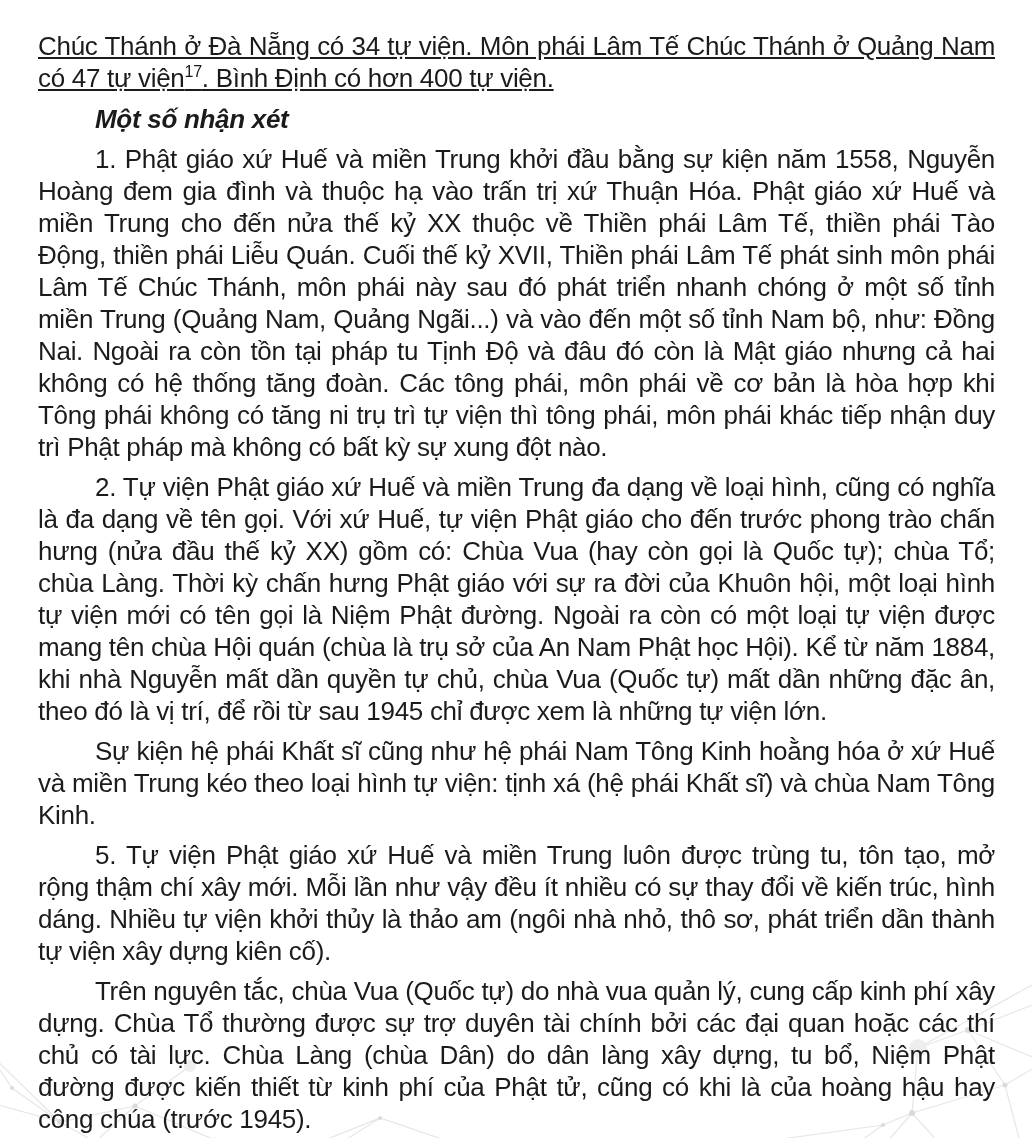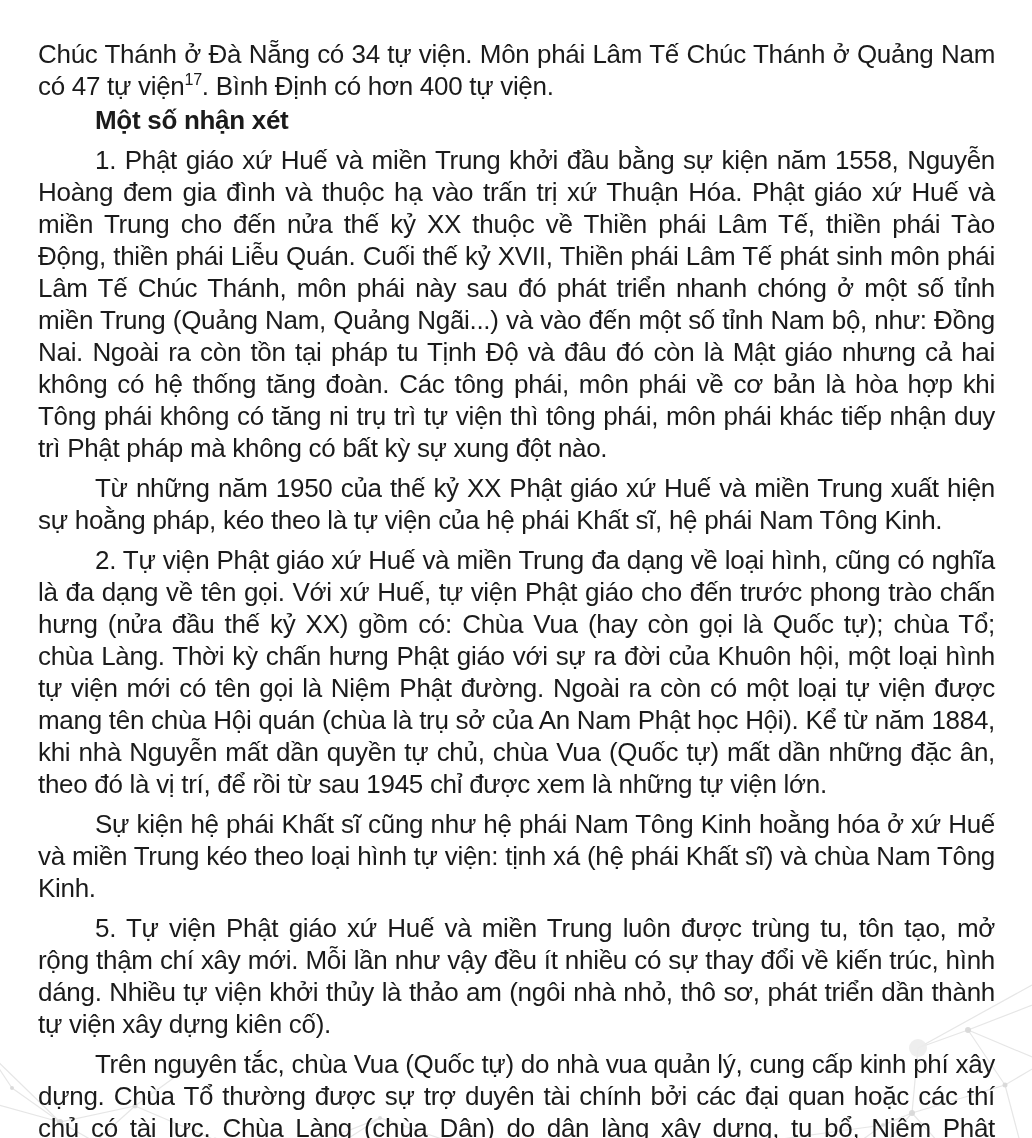--- a/index.html
+++ b/index.html
@@ -28,28 +28,30 @@
   }
   .body-par {
     margin: 8px 0 0 0;
     font-size: 26px;
     line-height: 32px;
     letter-spacing: -0.3px;
     text-align: justify;
     text-indent: 57px;
   }
   .body-par.no-indent {
-    margin-top: 16px;
+    margin-top: 8px;
     text-indent: 0;
+    text-decoration: underline;
   }
   .section-heading {
-    margin: 2px 0 0 57px;
+    margin: 9px 0 0 57px;
     font-size: 26px;
     line-height: 32px;
     font-weight: bold;
+    font-style: italic;
     letter-spacing: -0.3px;
   }
   sup.fnref {
     font-size: 62%;
     line-height: 0;
     vertical-align: super;
   }
 </style>
 </head>
 <body>
@@ -86,21 +88,20 @@
   </svg>
 
   <div class="content">
 
     <p class="body-par no-indent"><span>Chúc Thánh ở Đà Nẵng có 34 tự viện. Môn phái Lâm Tế Chúc Thánh ở Quảng Nam có 47 tự viện</span><sup class="fnref">17</sup><span>. Bình Định có hơn 400 tự viện.</span></p>
 
     <h3 class="section-heading">Một số nhận xét</h3>
 
     <p class="body-par">1. Phật giáo xứ Huế và miền Trung khởi đầu bằng sự kiện năm 1558, Nguyễn Hoàng đem gia đình và thuộc hạ vào trấn trị xứ Thuận Hóa. Phật giáo xứ Huế và miền Trung cho đến nửa thế kỷ XX thuộc về Thiền phái Lâm Tế, thiền phái Tào Động, thiền phái Liễu Quán. Cuối thế kỷ XVII, Thiền phái Lâm Tế phát sinh môn phái Lâm Tế Chúc Thánh, môn phái này sau đó phát triển nhanh chóng ở một số tỉnh miền Trung (Quảng Nam, Quảng Ngãi...) và vào đến một số tỉnh Nam bộ, như: Đồng Nai. Ngoài ra còn tồn tại pháp tu Tịnh Độ và đâu đó còn là Mật giáo nhưng cả hai không có hệ thống tăng đoàn. Các tông phái, môn phái về cơ bản là hòa hợp khi Tông phái không có tăng ni trụ trì tự viện thì tông phái, môn phái khác tiếp nhận duy trì Phật pháp mà không có bất kỳ sự xung đột nào.</p>
 
-    <p class="body-par">Từ những năm 1950 của thế kỷ XX Phật giáo xứ Huế và miền Trung xuất hiện sự hoằng pháp, kéo theo là tự viện của hệ phái Khất sĩ, hệ phái Nam Tông Kinh.</p>
 
     <p class="body-par">2. Tự viện Phật giáo xứ Huế và miền Trung đa dạng về loại hình, cũng có nghĩa là đa dạng về tên gọi. Với xứ Huế, tự viện Phật giáo cho đến trước phong trào chấn hưng (nửa đầu thế kỷ XX) gồm có: Chùa Vua (hay còn gọi là Quốc tự); chùa Tổ; chùa Làng. Thời kỳ chấn hưng Phật giáo với sự ra đời của Khuôn hội, một loại hình tự viện mới có tên gọi là Niệm Phật đường. Ngoài ra còn có một loại tự viện được mang tên chùa Hội quán (chùa là trụ sở của An Nam Phật học Hội). Kể từ năm 1884, khi nhà Nguyễn mất dần quyền tự chủ, chùa Vua (Quốc tự) mất dần những đặc ân, theo đó là vị trí, để rồi từ sau 1945 chỉ được xem là những tự viện lớn.</p>
 
     <p class="body-par">Sự kiện hệ phái Khất sĩ cũng như hệ phái Nam Tông Kinh hoằng hóa ở xứ Huế và miền Trung kéo theo loại hình tự viện: tịnh xá (hệ phái Khất sĩ) và chùa Nam Tông Kinh.</p>
 
     <p class="body-par">5. Tự viện Phật giáo xứ Huế và miền Trung luôn được trùng tu, tôn tạo, mở rộng thậm chí xây mới. Mỗi lần như vậy đều ít nhiều có sự thay đổi về kiến trúc, hình dáng. Nhiều tự viện khởi thủy là thảo am (ngôi nhà nhỏ, thô sơ, phát triển dần thành tự viện xây dựng kiên cố).</p>
 
     <p class="body-par">Trên nguyên tắc, chùa Vua (Quốc tự) do nhà vua quản lý, cung cấp kinh phí xây dựng. Chùa Tổ thường được sự trợ duyên tài chính bởi các đại quan hoặc các thí chủ có tài lực. Chùa Làng (chùa Dân) do dân làng xây dựng, tu bổ, Niệm Phật đường được kiến thiết từ kinh phí của Phật tử, cũng có khi là của hoàng hậu hay công chúa (trước 1945).</p>
 
   </div>

